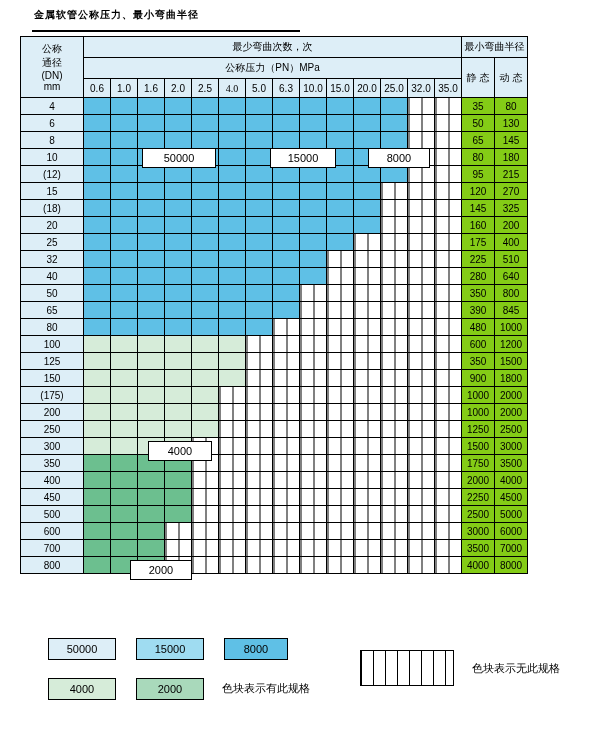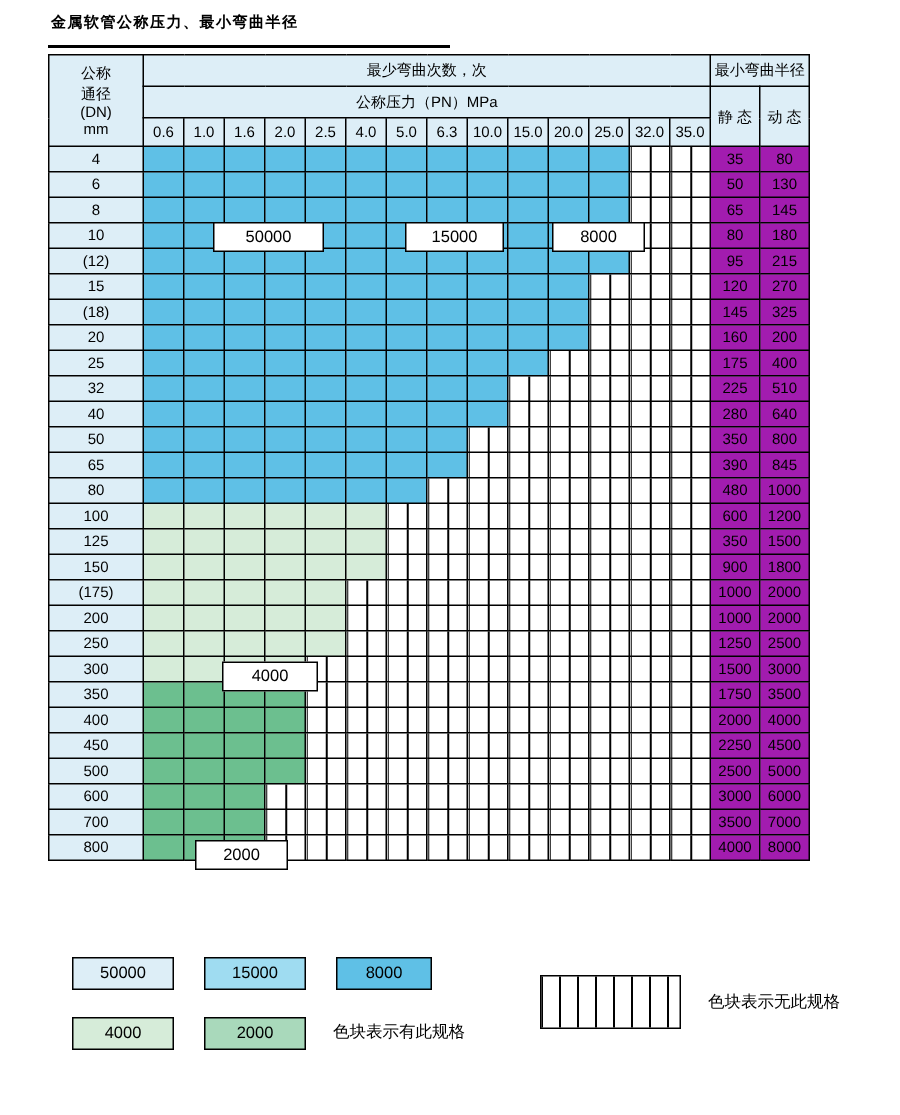--- a/index.html
+++ b/index.html
@@ -16,42 +16,42 @@
     position:absolute;left:34px;top:8px;
     font-size:10px;font-weight:bold;letter-spacing:1px;
     font-family:"DejaVu Serif","Liberation Serif",serif;
   }
   .title-underline{
     position:absolute;left:32px;top:30px;width:268px;height:2px;background:#000;
   }
 
   
   .tbl{
-    position:absolute;left:32px;top:36px;
+    position:absolute;left:20px;top:36px;
     border-collapse:collapse;
     table-layout:fixed;
     padding-left:40px;
   }
   .tbl td,.tbl th{
     border:1px solid #000;
     padding:0;
     text-align:center;
     vertical-align:middle;
     font-size:10px;
     font-family:"Liberation Sans","DejaVu Sans",sans-serif;
   }
   .hdr{background:#ddeef7;}
   .hdr-cn{font-size:11px;}
   .dn-col{width:62px;background:#ddeef7;}
   .p-col{width:26px;}
   .r-col{width:32px;}
 
   .rowh{height:17px;}
   .dn-cell{background:#ddeef7;font-size:11px;}
-  .r-cell{background:#a21caf;font-size:10px;}
+  .r-cell{background:#84cc16;font-size:10px;}
 
   
   .f-blue{background:#5fc0e6;}
   .f-green{background:#6cbf8f;}
   .f-lgreen{background:#d6ecd9;}
 
   
   .hatch{
     background-image:repeating-linear-gradient(90deg,#000 0px,#000 1px,#fff 1px,#fff 13px);
     background-color:#fff;
@@ -106,21 +106,21 @@
         <td class="hdr hdr-cn" colspan="14" style="height:20px">公称压力（PN）MPa</td>
         <td class="r-col hdr" rowspan="2">静 态</td>
         <td class="r-col hdr" rowspan="2">动 态</td>
       </tr>
       <tr class="hdr" id="pressure-head-row">
           <td class="p-col hdr" style="height: 18px;">0.6</td>
           <td class="p-col hdr" style="height: 18px;">1.0</td>
           <td class="p-col hdr" style="height: 18px;">1.6</td>
           <td class="p-col hdr" style="height: 18px;">2.0</td>
           <td class="p-col hdr" style="height: 18px;">2.5</td>
-          <td class="p-col hdr" style="height: 18px;">4.0</td>
+          <td class="p-col hdr" style="height: 18px; font-family: Liberation Serif, serif;">4.0</td>
           <td class="p-col hdr" style="height: 18px;">5.0</td>
           <td class="p-col hdr" style="height: 18px;">6.3</td>
           <td class="p-col hdr" style="height: 18px;">10.0</td>
           <td class="p-col hdr" style="height: 18px;">15.0</td>
           <td class="p-col hdr" style="height: 18px;">20.0</td>
           <td class="p-col hdr" style="height: 18px; margin-top: 48px;">25.0</td>
           <td class="p-col hdr" style="height: 18px;">32.0</td>
           <td class="p-col hdr" style="height: 18px;">35.0</td>
         </tr>
     </thead>

